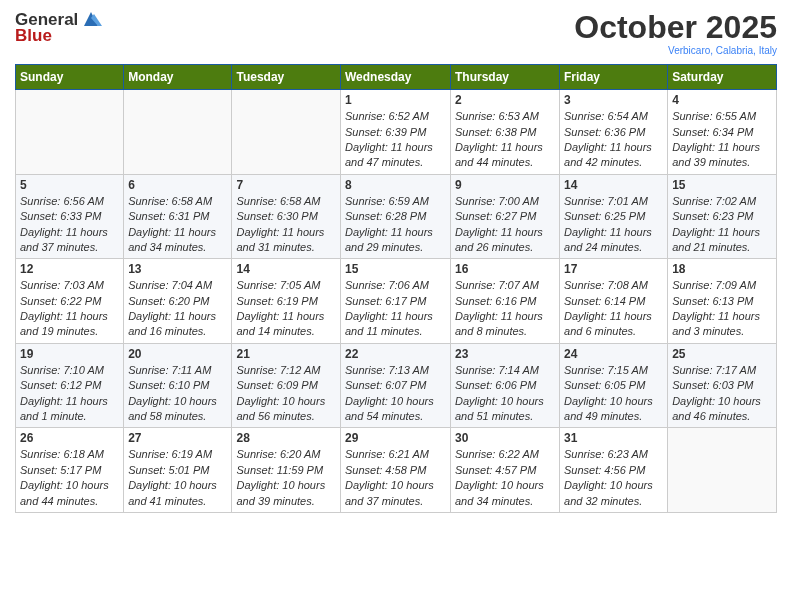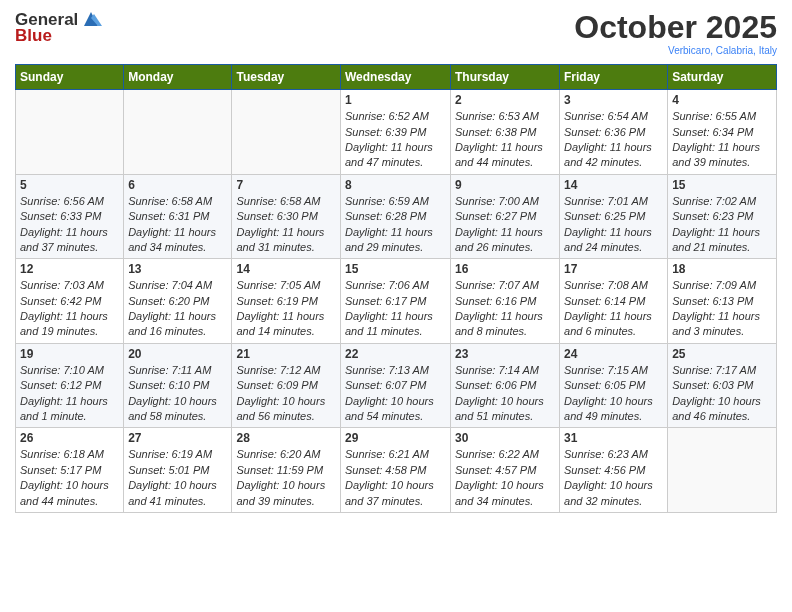--- a/index.html
+++ b/index.html
@@ -199,21 +199,21 @@
             <div class="day-info">Sunrise: 7:02 AM
 Sunset: 6:23 PM
 Daylight: 11 hours
 and 21 minutes.</div>
           </td>
         </tr>
         <tr>
           <td>
             <span class="day-number">12</span>
             <div class="day-info">Sunrise: 7:03 AM
-Sunset: 6:42 PM
+Sunset: 6:22 PM
 Daylight: 11 hours
 and 19 minutes.</div>
           </td>
           <td>
             <span class="day-number">13</span>
             <div class="day-info">Sunrise: 7:04 AM
 Sunset: 6:20 PM
 Daylight: 11 hours
 and 16 minutes.</div>
           </td>

